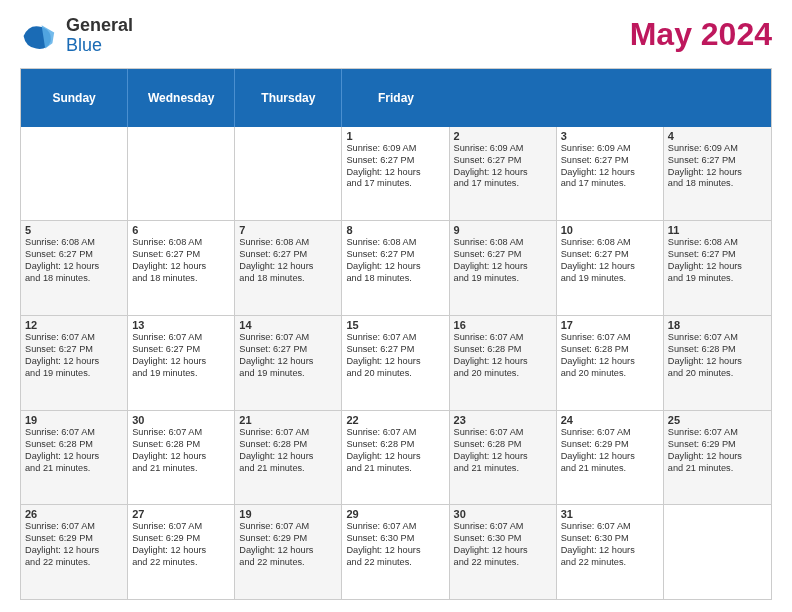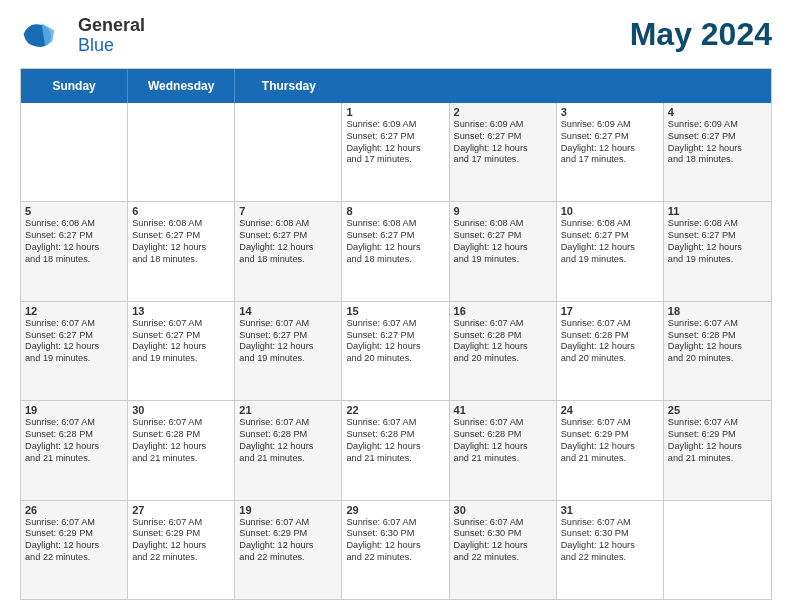--- a/index.html
+++ b/index.html
@@ -18,38 +18,39 @@
       flex-direction: column;
     }
     .header {
       display: flex;
       justify-content: space-between;
       align-items: flex-start;
       margin-bottom: 12px;
     }
     .logo {
       display: flex;
-      gap: 22px;
+      align-items: center;
+      gap: 10px;
     }
     .logo-text {
       display: flex;
       flex-direction: column;
       line-height: 1.1;
     }
     .logo-icon {
       width: 36px;
       height: 36px;
     }
     .title-area {
       text-align: right;
     }
     .month-title {
       font-size: 32px;
       font-weight: bold;
-      color: #0c4a6e;
+      color: #be185d;
     }
     .subtitle {
       font-size: 14px;
       color: #333;
     }
     .calendar {
       flex: 1;
       display: flex;
       flex-direction: column;
       border: 1px solid #ccc;
@@ -57,21 +58,21 @@
     .cal-header {
       display: grid;
       grid-template-columns: repeat(7, 1fr);
       background: #1a6bb5;
     }
     .cal-header-cell {
       color: #fff;
       font-size: 12px;
       font-weight: bold;
       text-align: center;
-      padding: 10px 2px;
+      padding: 22px 2px;
       border-right: 1px solid #4a8fd0;
     }
     .cal-header-cell:last-child { border-right: none; }
     .cal-body {
       flex: 1;
       display: flex;
       flex-direction: column;
     }
     .cal-row {
       display: grid;
@@ -122,20 +123,21 @@
     <div class="title-area">
       <div class="month-title">May 2024</div>
     </div>
   </div>
 
   <div class="calendar">
     <div class="cal-header" id="cal-header">
         <div class="cal-header-cell">Sunday</div>
         <div class="cal-header-cell">Wednesday</div>
         <div class="cal-header-cell">Thursday</div>
+        <div class="cal-header-cell">Friday</div>
       </div>
     <div class="cal-body" id="cal-body">
         <div class="cal-row">
           <div class="cal-cell empty"></div>
           <div class="cal-cell empty"></div>
           <div class="cal-cell empty"></div>
           <div class="cal-cell">
             <div class="day-num">1</div>
             <div class="cell-line">Sunrise: 6:09 AM</div>
             <div class="cell-line">Sunset: 6:27 PM</div>
@@ -289,21 +291,21 @@
             <div class="cell-line">and 21 minutes.</div>
           </div>
           <div class="cal-cell">
             <div class="day-num">22</div>
             <div class="cell-line">Sunrise: 6:07 AM</div>
             <div class="cell-line">Sunset: 6:28 PM</div>
             <div class="cell-line">Daylight: 12 hours</div>
             <div class="cell-line">and 21 minutes.</div>
           </div>
           <div class="cal-cell shaded">
-            <div class="day-num">41</div>
+            <div class="day-num">23</div>
             <div class="cell-line">Sunrise: 6:07 AM</div>
             <div class="cell-line">Sunset: 6:28 PM</div>
             <div class="cell-line">Daylight: 12 hours</div>
             <div class="cell-line">and 21 minutes.</div>
           </div>
           <div class="cal-cell">
             <div class="day-num">24</div>
             <div class="cell-line">Sunrise: 6:07 AM</div>
             <div class="cell-line">Sunset: 6:29 PM</div>
             <div class="cell-line">Daylight: 12 hours</div>

